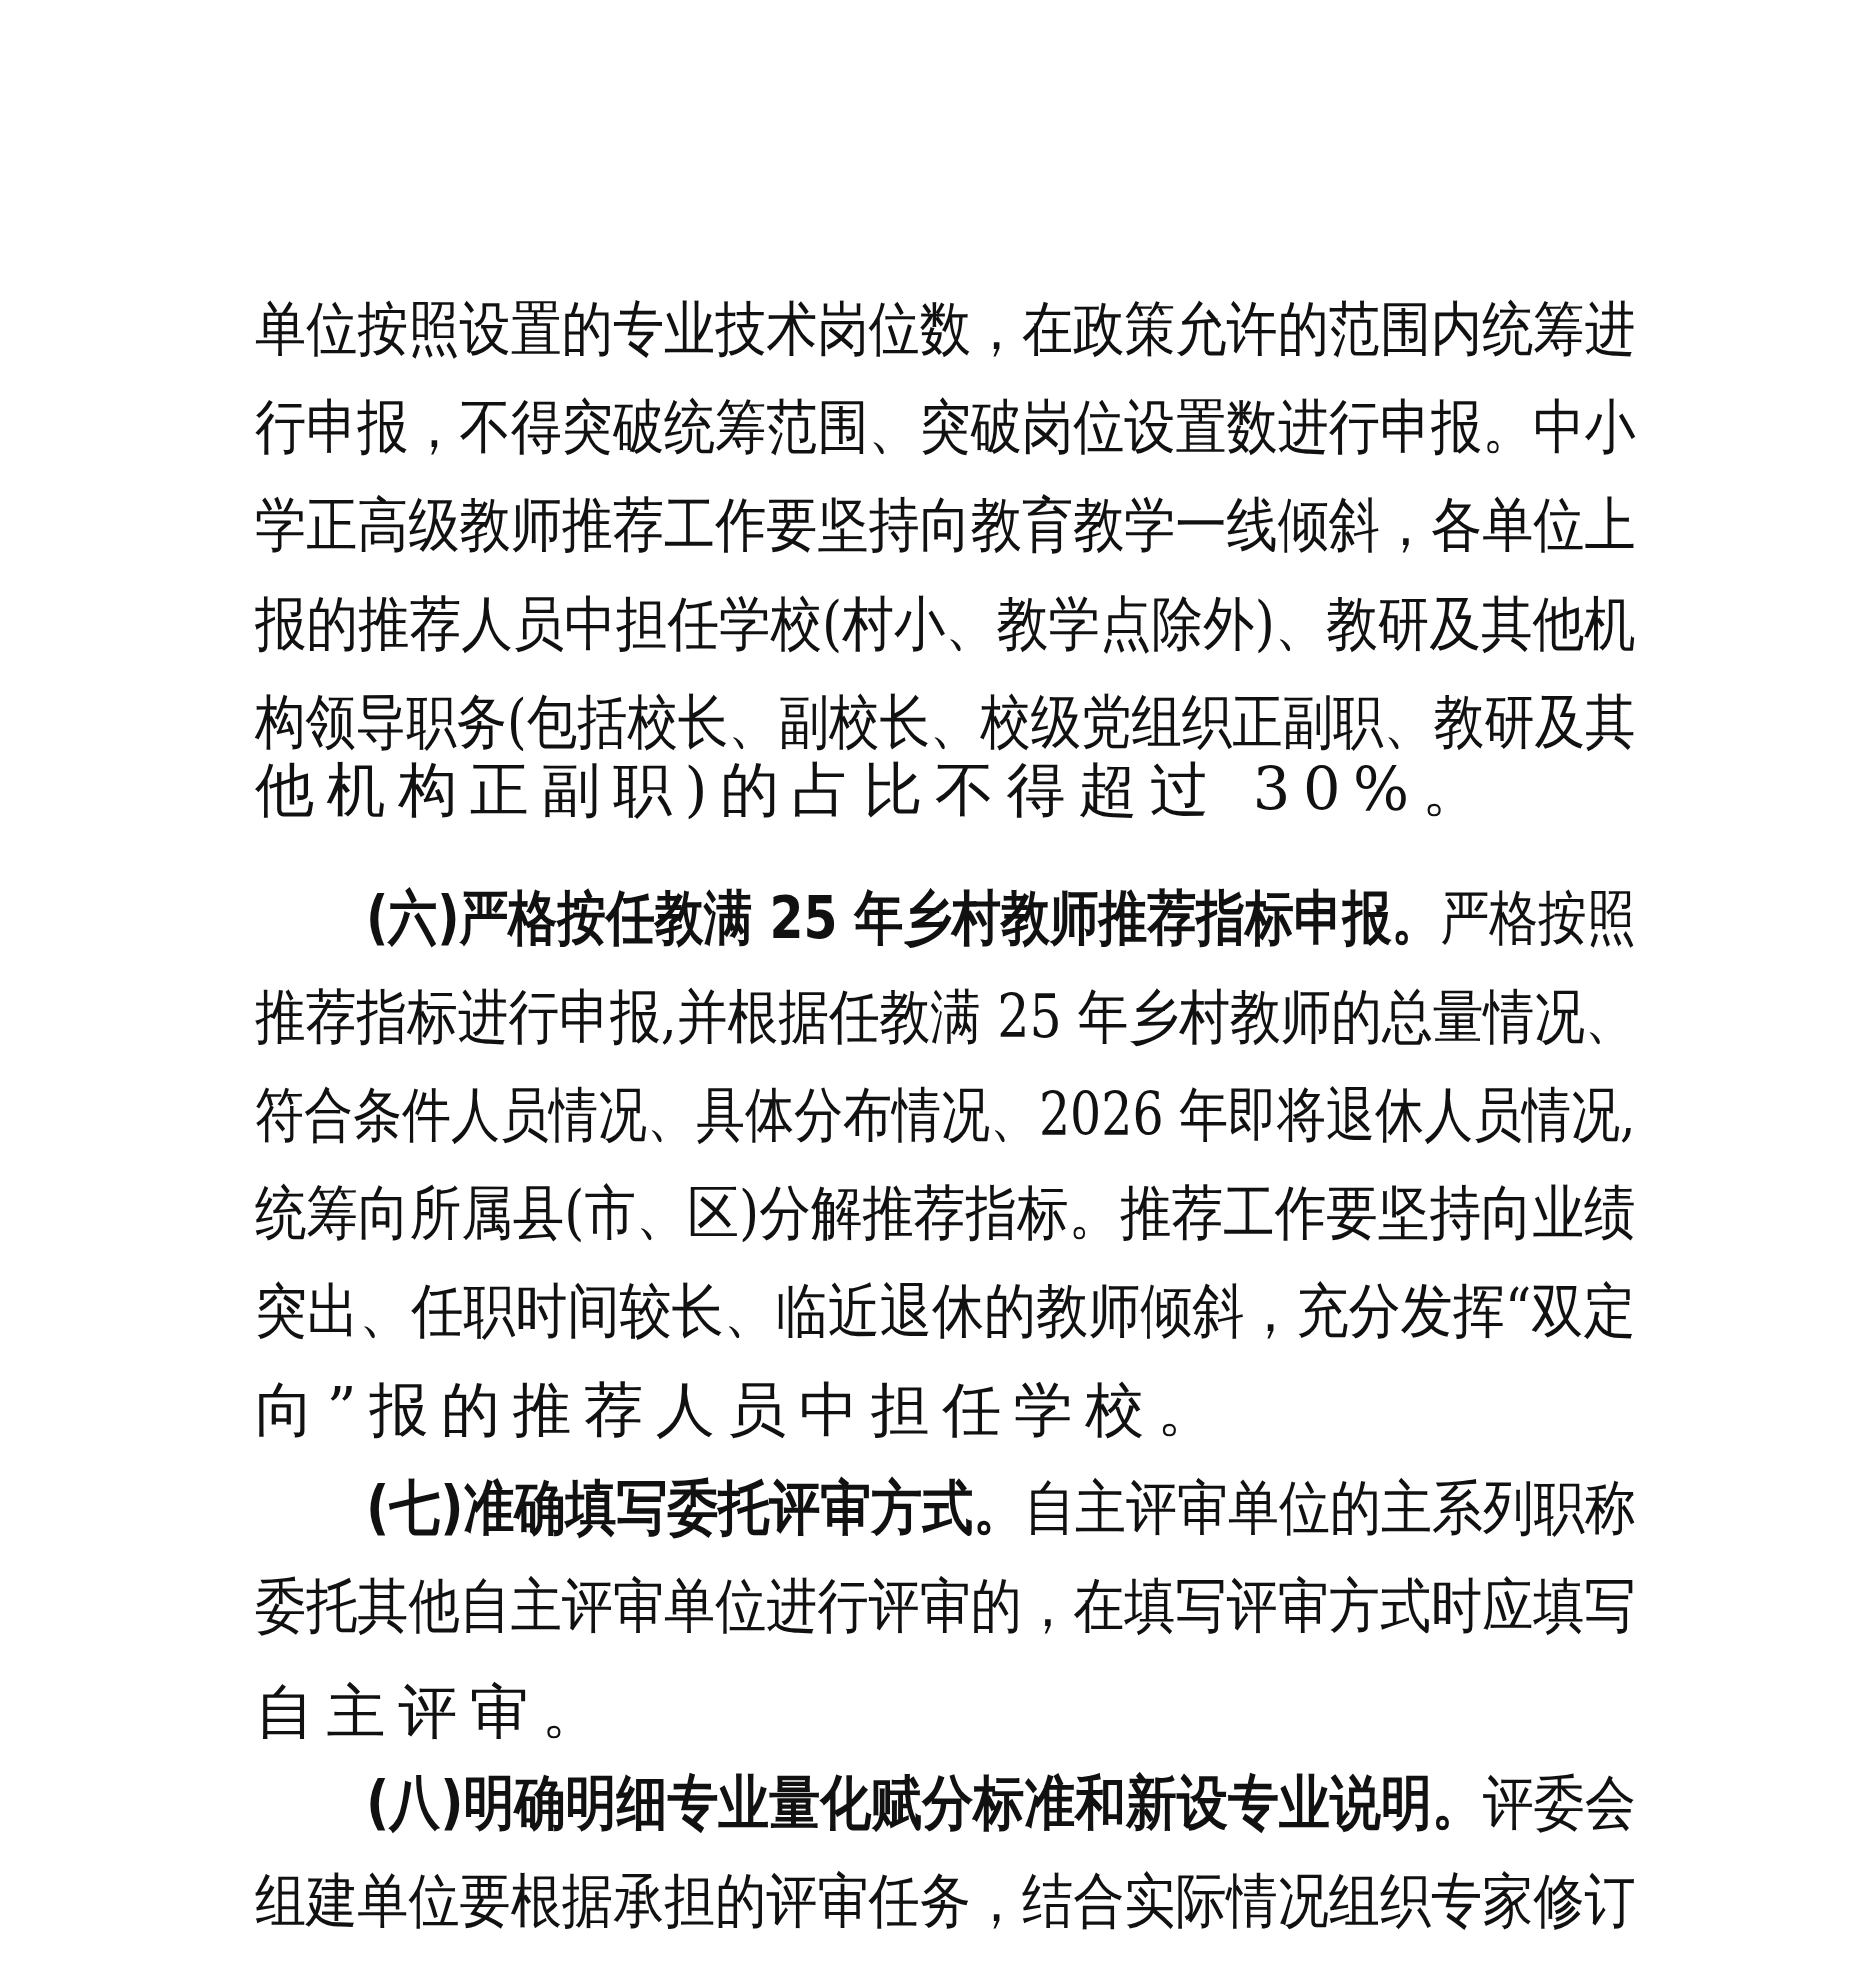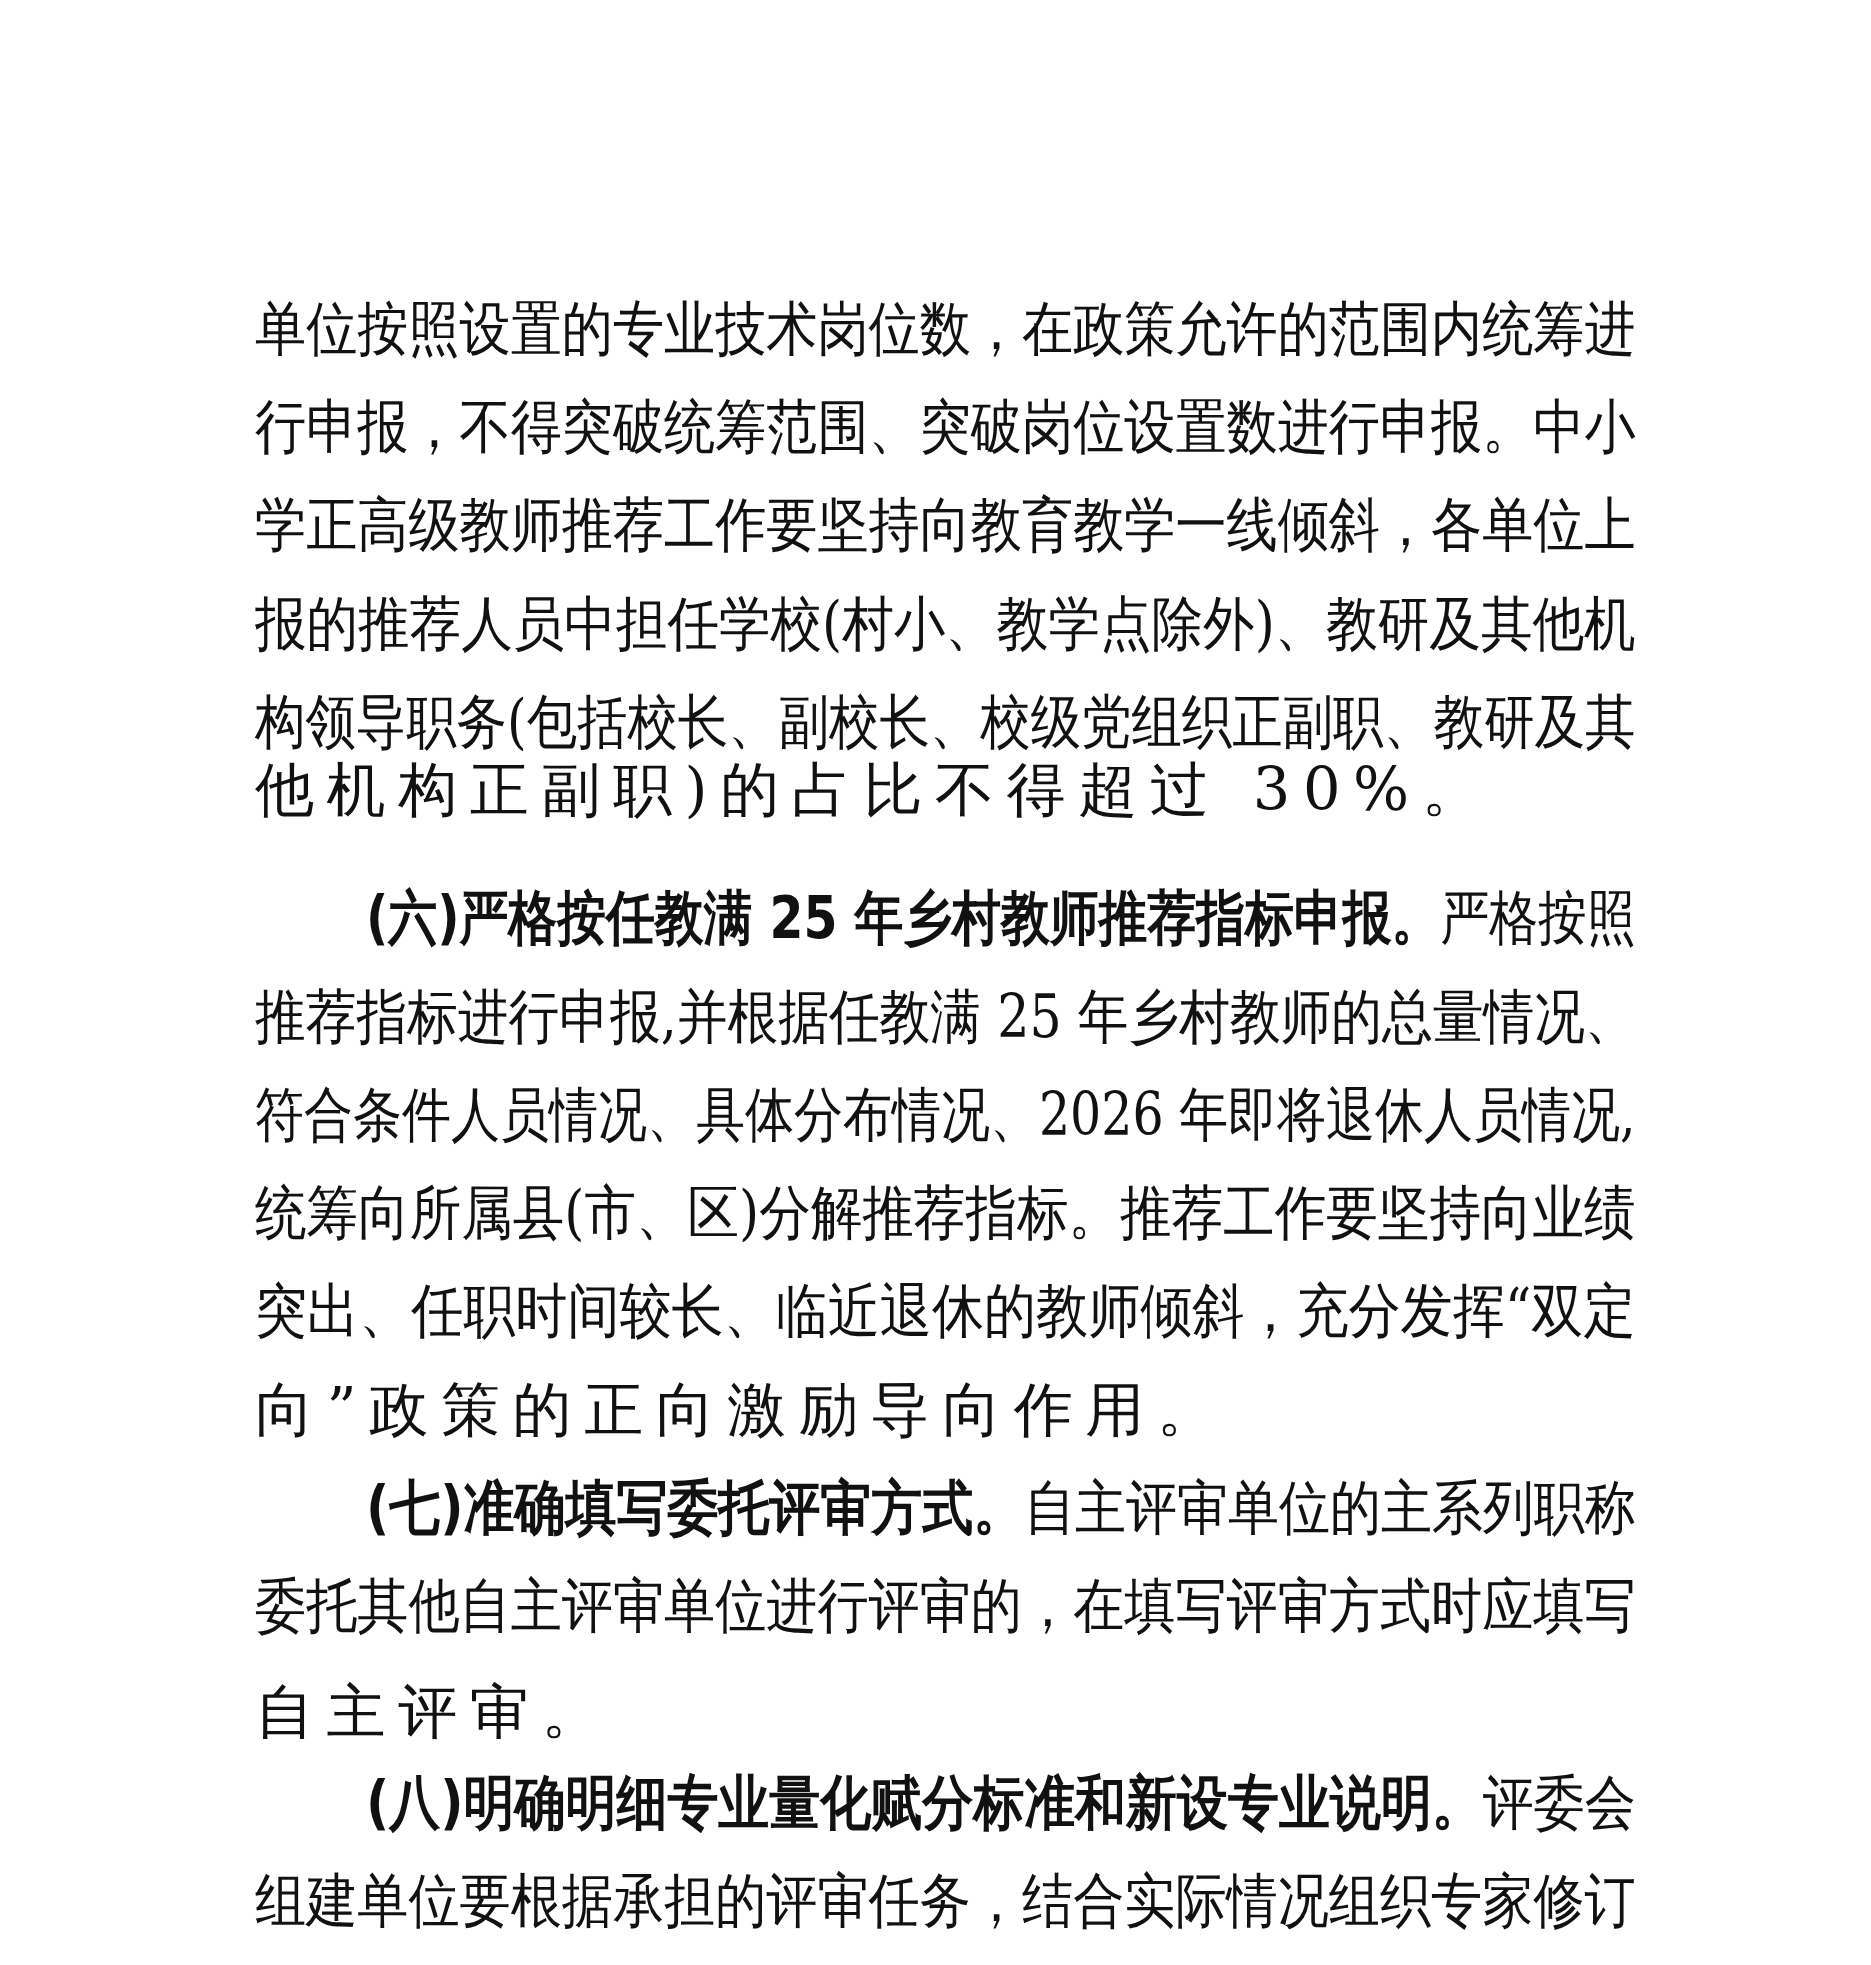--- a/index.html
+++ b/index.html
@@ -35,21 +35,21 @@
   <div class="line" style="top: 682px; width: 1615px; transform: scaleX(0.854222); text-align-last: left;">构领导职务(包括校长、副校长、校级党组织正副职、教研及其</div>
   <div class="line last" style="top:750px">他机构正副职)的占比不得超过 30%。</div>
 
   <div class="line indent" style="top: 878px; width: 1533px; transform: scaleX(0.827692); text-align-last: left;">
     <span class="heading-part">(六)严格按任教满 25 年乡村教师推荐指标申报。</span><span>严格按照</span>
   </div>
   <div class="line" style="top: 977px; width: 1605px; transform: scaleX(0.859452); text-align-last: left;">推荐指标进行申报,并根据任教满 25 年乡村教师的总量情况、</div>
   <div class="line" style="top: 1075px; width: 1661px; transform: scaleX(0.830376); text-align-last: left;">符合条件人员情况、具体分布情况、2026 年即将退休人员情况,</div>
   <div class="line" style="top: 1173px; width: 1579px; transform: scaleX(0.873786); text-align-last: left;">统筹向所属县(市、区)分解推荐指标。推荐工作要坚持向业绩</div>
   <div class="line" style="top: 1271px; width: 1563px; transform: scaleX(0.882575); text-align-last: left;">突出、任职时间较长、临近退休的教师倾斜，充分发挥“双定</div>
-  <div class="line last" style="top:1370px">向”政策的正向激励导向作用。</div>
+  <div class="line last" style="top:1370px">向”报的推荐人员中担任学校。</div>
 
   <div class="line indent" style="top: 1468px; width: 1469px; transform: scaleX(0.863794); text-align-last: left;">
     <span class="heading-part">(七)准确填写委托评审方式。</span><span>自主评审单位的主系列职称</span>
   </div>
   <div class="line" style="top: 1566px; width: 1592px; transform: scaleX(0.866667); text-align-last: left;">委托其他自主评审单位进行评审的，在填写评审方式时应填写</div>
   <div class="line last" style="top:1672px">自主评审。</div>
 
   <div class="line indent" style="top: 1763px; width: 1469px; transform: scaleX(0.863794); text-align-last: left;">
     <span class="heading-part">(八)明确明细专业量化赋分标准和新设专业说明。</span><span>评委会</span>
   </div>

